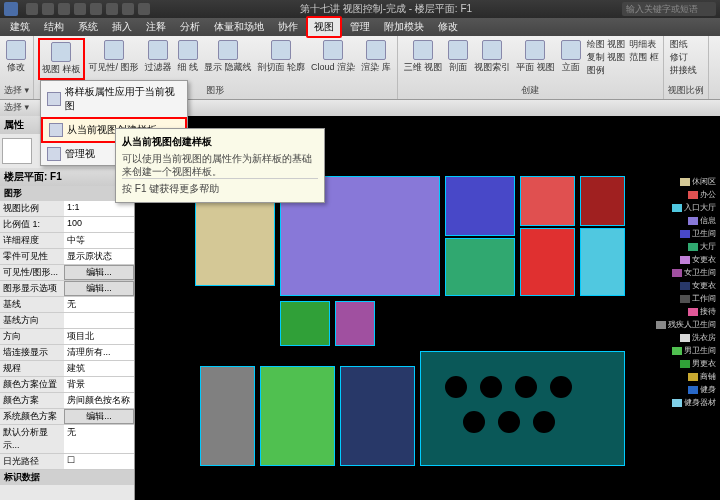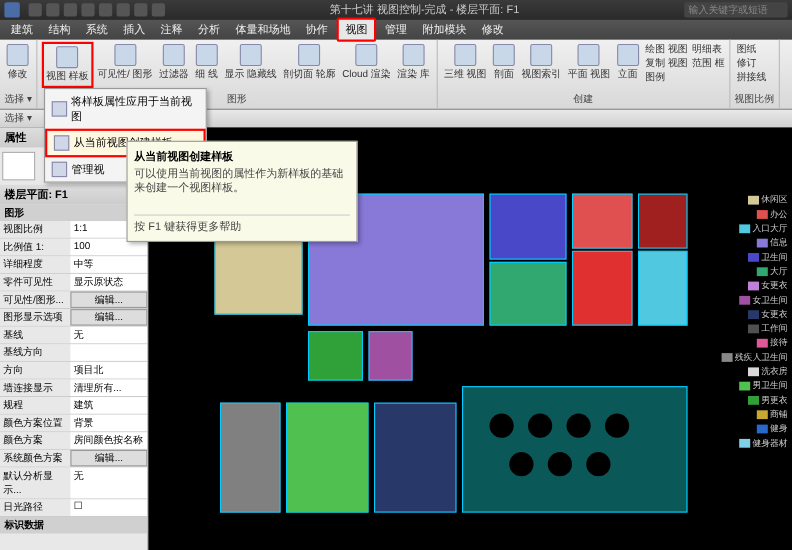--- a/index.html
+++ b/index.html
@@ -22,21 +22,21 @@
 .ribbon-btn .txt { font-size: 9px; color: #333; margin-top: 1px; white-space: nowrap; }
 .ribbon-btn.highlight { border: 2px solid red; }
 .ribbon-stack { display: flex; flex-direction: column; gap: 0; }
 .ribbon-stack .row { display: flex; align-items: flex-start; gap: 2px; font-size: 9px; color: #333; }
 .dropdown-panel { position: absolute; left: 40px; top: 80px; width: 148px; background: #f4f4f4; border: 1px solid #999; box-shadow: 2px 2px 4px rgba(0,0,0,0.3); z-index: 10; }
 .dropdown-panel .item { padding: 4px 6px; font-size: 10px; display: flex; align-items: center; gap: 4px; cursor: pointer; }
 .dropdown-panel .item.highlight { border: 2px solid red; background: #fff8e0; }
 .dropdown-panel .item .ico { width: 14px; height: 14px; background: #d0d8e8; border: 1px solid #88a; }
 .tooltip { position: absolute; left: 115px; top: 128px; width: 210px; background: #fafae8; border: 1px solid #999; padding: 6px; font-size: 10px; z-index: 11; box-shadow: 2px 2px 4px rgba(0,0,0,0.3); }
 .tooltip .tt-title { font-weight: bold; margin-bottom: 3px; }
-.tooltip .tt-body { color: #444; margin-bottom: 17px; line-height: 1.3; }
+.tooltip .tt-body { color: #444; margin-bottom: 0; line-height: 1.3; }
 .tooltip .tt-foot { color: #444; border-top: 1px solid #ccc; padding-top: 3px; }
 .main { display: flex; height: 400px; }
 .props { width: 135px; background: #e8e8e8; border-right: 1px solid #999; overflow: hidden; }
 .props .hdr { background: linear-gradient(#ddd,#ccc); padding: 2px 4px; font-size: 10px; font-weight: bold; }
 .props .preview { height: 34px; display: flex; align-items: center; padding: 2px; gap: 2px; }
 .props .preview .thumb { width: 30px; height: 26px; background: #fff; border: 1px solid #aaa; }
 .props .section { background: #d0d0d0; padding: 1px 4px; font-size: 9px; font-weight: bold; }
 .props .row { display: flex; font-size: 9px; border-bottom: 1px solid #ccc; }
 .props .row .k { width: 64px; padding: 1px 3px; background: #e8e8e8; }
 .props .row .v { flex: 1; padding: 1px 3px; background: #fff; overflow: hidden; white-space: nowrap; }

